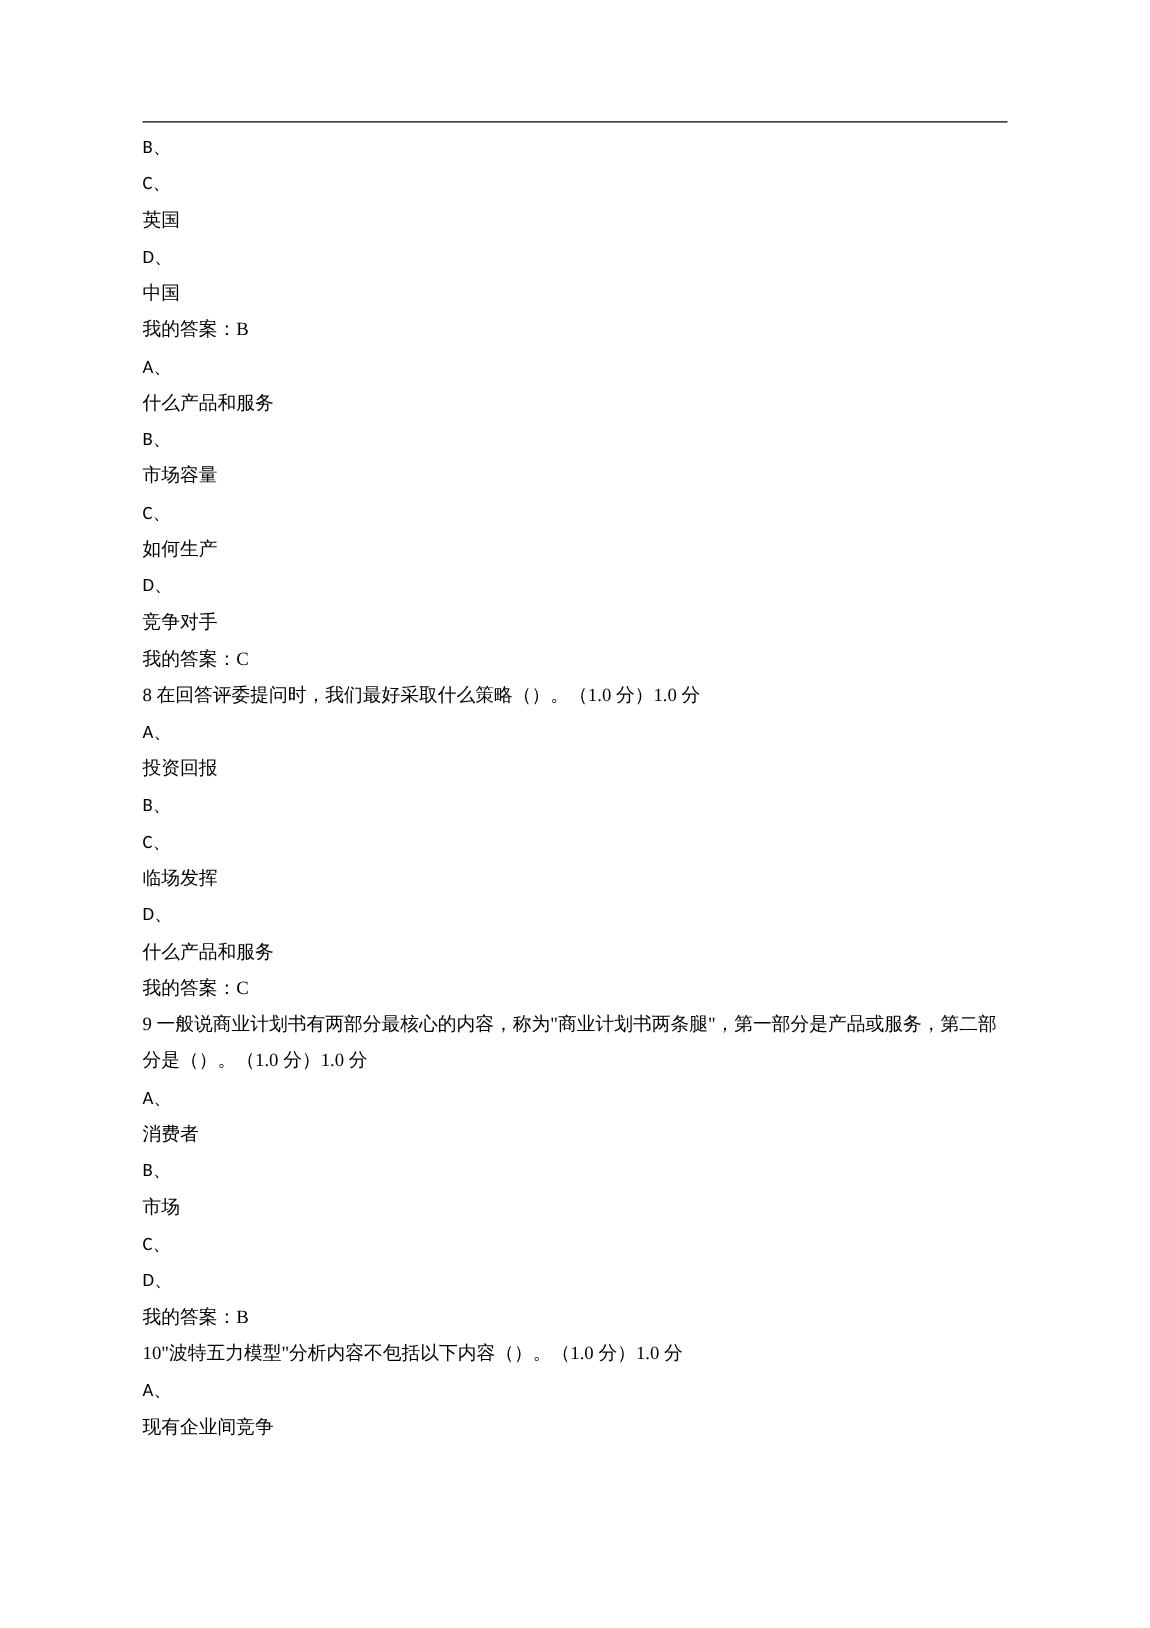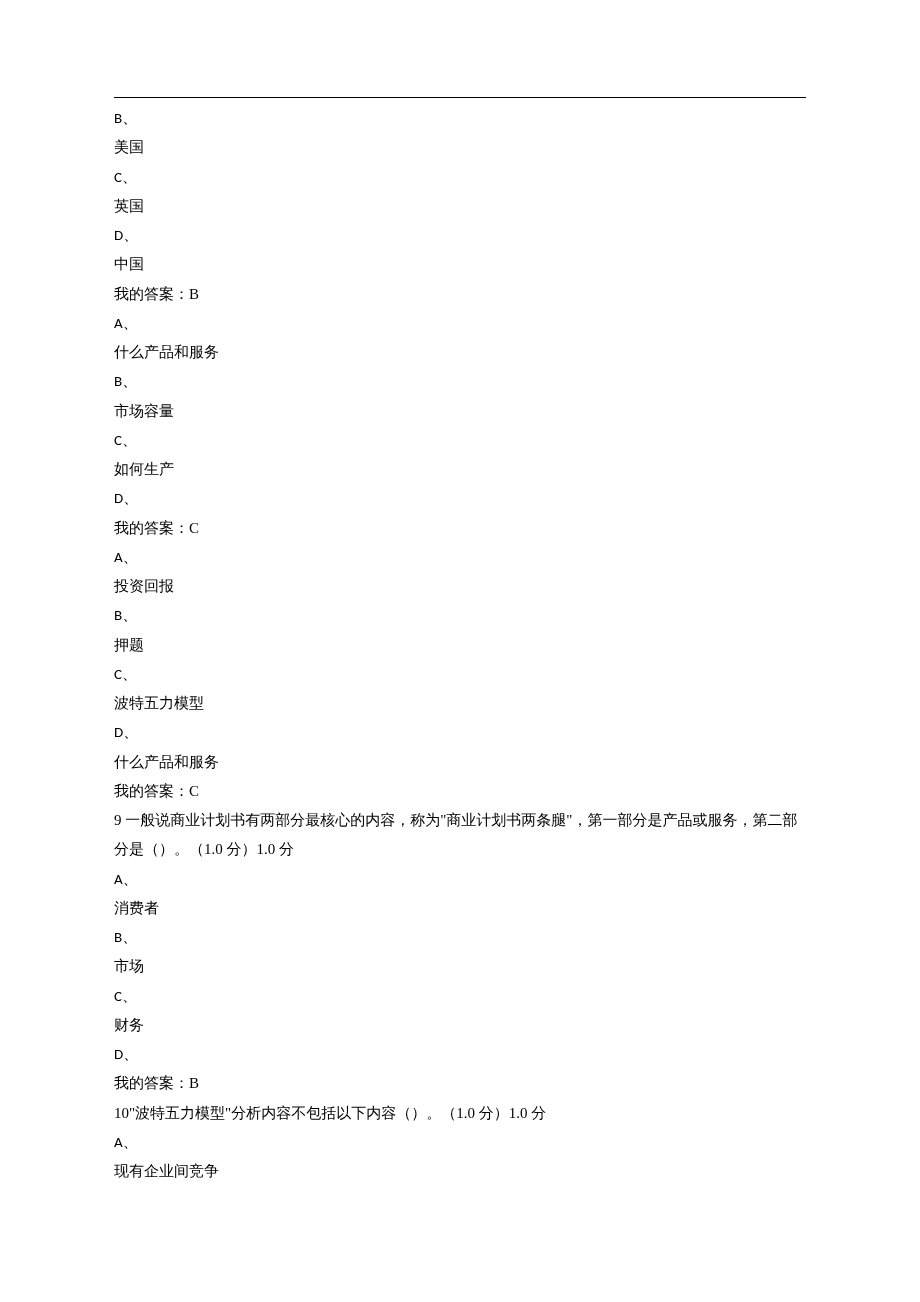--- a/index.html
+++ b/index.html
@@ -30,49 +30,48 @@
     font-family: Calibri, Arial, sans-serif;
   }
 </style>
 </head>
 <body>
 
 <div class="page">
   <div class="underline"></div>
   <div id="content">
       <div class="line latin">B、</div>
-      <div class="line">美国</div>
       <div class="line latin">C、</div>
       <div class="line">英国</div>
       <div class="line latin">D、</div>
       <div class="line">中国</div>
       <div class="line">我的答案：B</div>
       <div class="line latin">A、</div>
       <div class="line">什么产品和服务</div>
       <div class="line latin">B、</div>
       <div class="line">市场容量</div>
       <div class="line latin">C、</div>
       <div class="line">如何生产</div>
       <div class="line latin">D、</div>
+      <div class="line">竞争对手</div>
       <div class="line">我的答案：C</div>
+      <div class="line">8 在回答评委提问时，我们最好采取什么策略（）。（1.0 分）1.0 分</div>
       <div class="line latin">A、</div>
       <div class="line">投资回报</div>
       <div class="line latin">B、</div>
-      <div class="line">押题</div>
       <div class="line latin">C、</div>
-      <div class="line">波特五力模型</div>
+      <div class="line">临场发挥</div>
       <div class="line latin">D、</div>
       <div class="line">什么产品和服务</div>
       <div class="line">我的答案：C</div>
       <div class="line">9 一般说商业计划书有两部分最核心的内容，称为"商业计划书两条腿"，第一部分是产品或服务，第二部分是（）。（1.0 分）1.0 分</div>
       <div class="line latin">A、</div>
       <div class="line">消费者</div>
       <div class="line latin">B、</div>
       <div class="line">市场</div>
       <div class="line latin">C、</div>
-      <div class="line">财务</div>
       <div class="line latin">D、</div>
       <div class="line">我的答案：B</div>
       <div class="line">10"波特五力模型"分析内容不包括以下内容（）。（1.0 分）1.0 分</div>
       <div class="line latin">A、</div>
       <div class="line">现有企业间竞争</div>
     </div>
 </div>
 
 </body></html>

